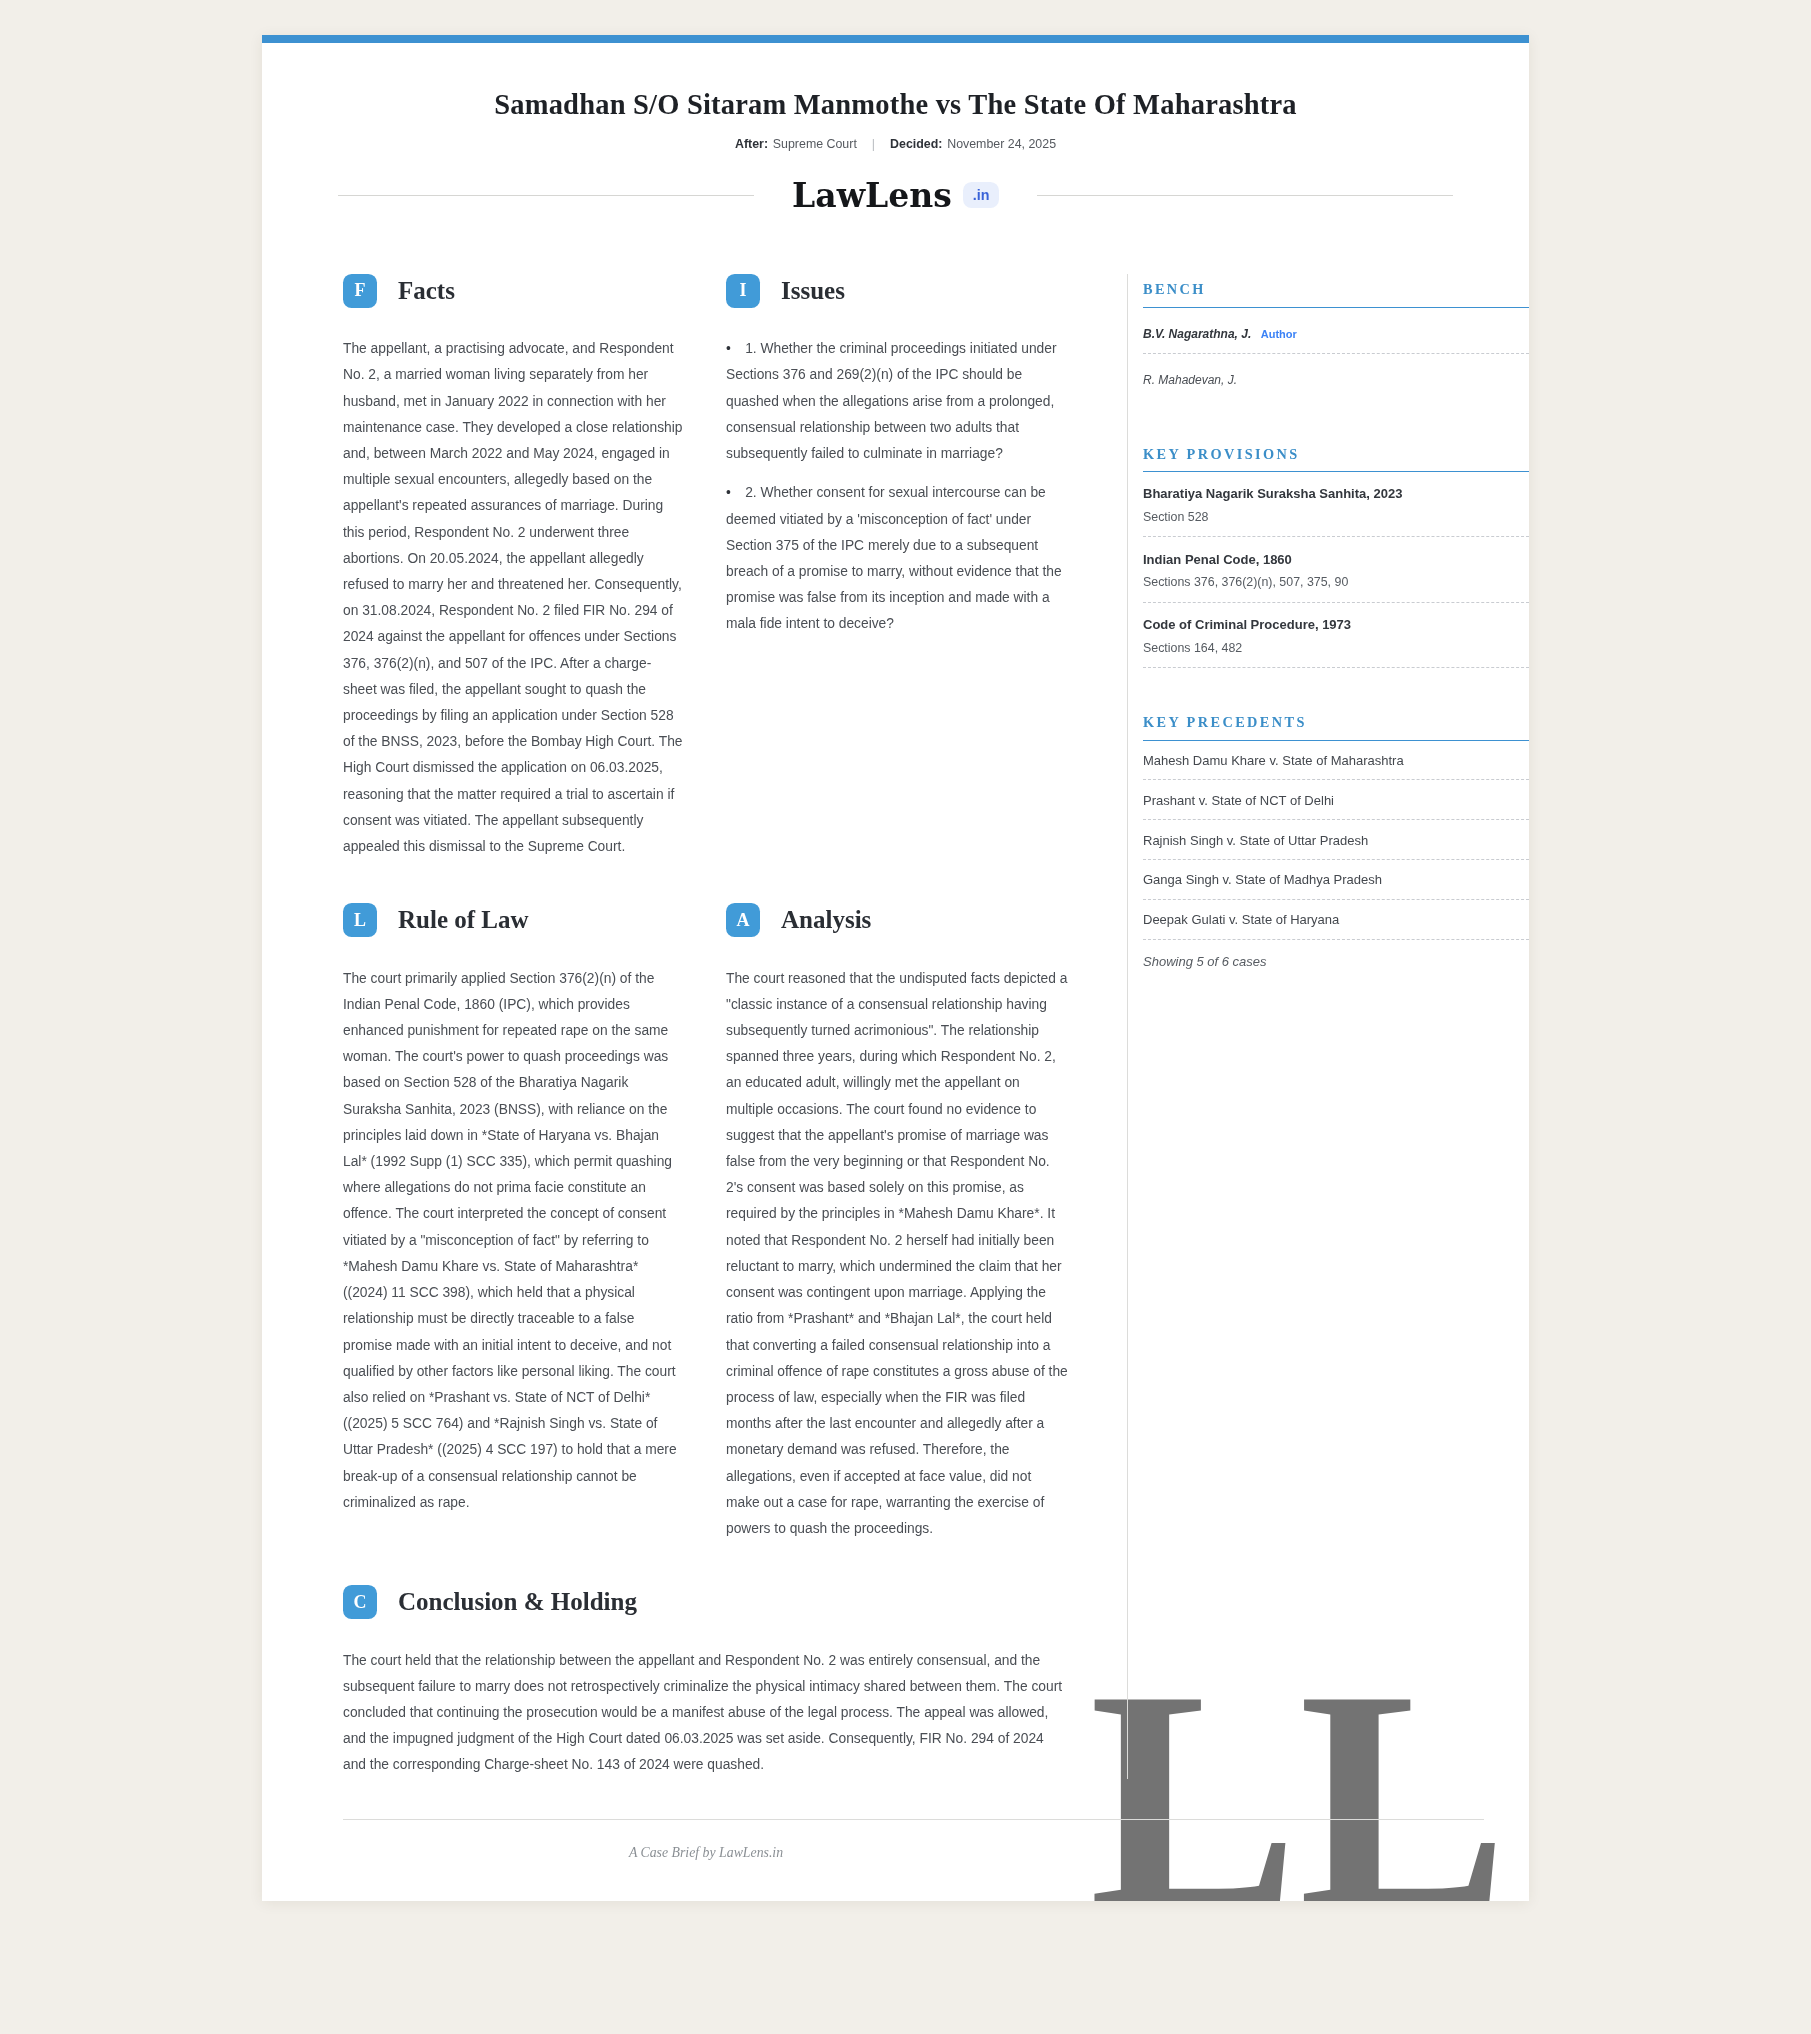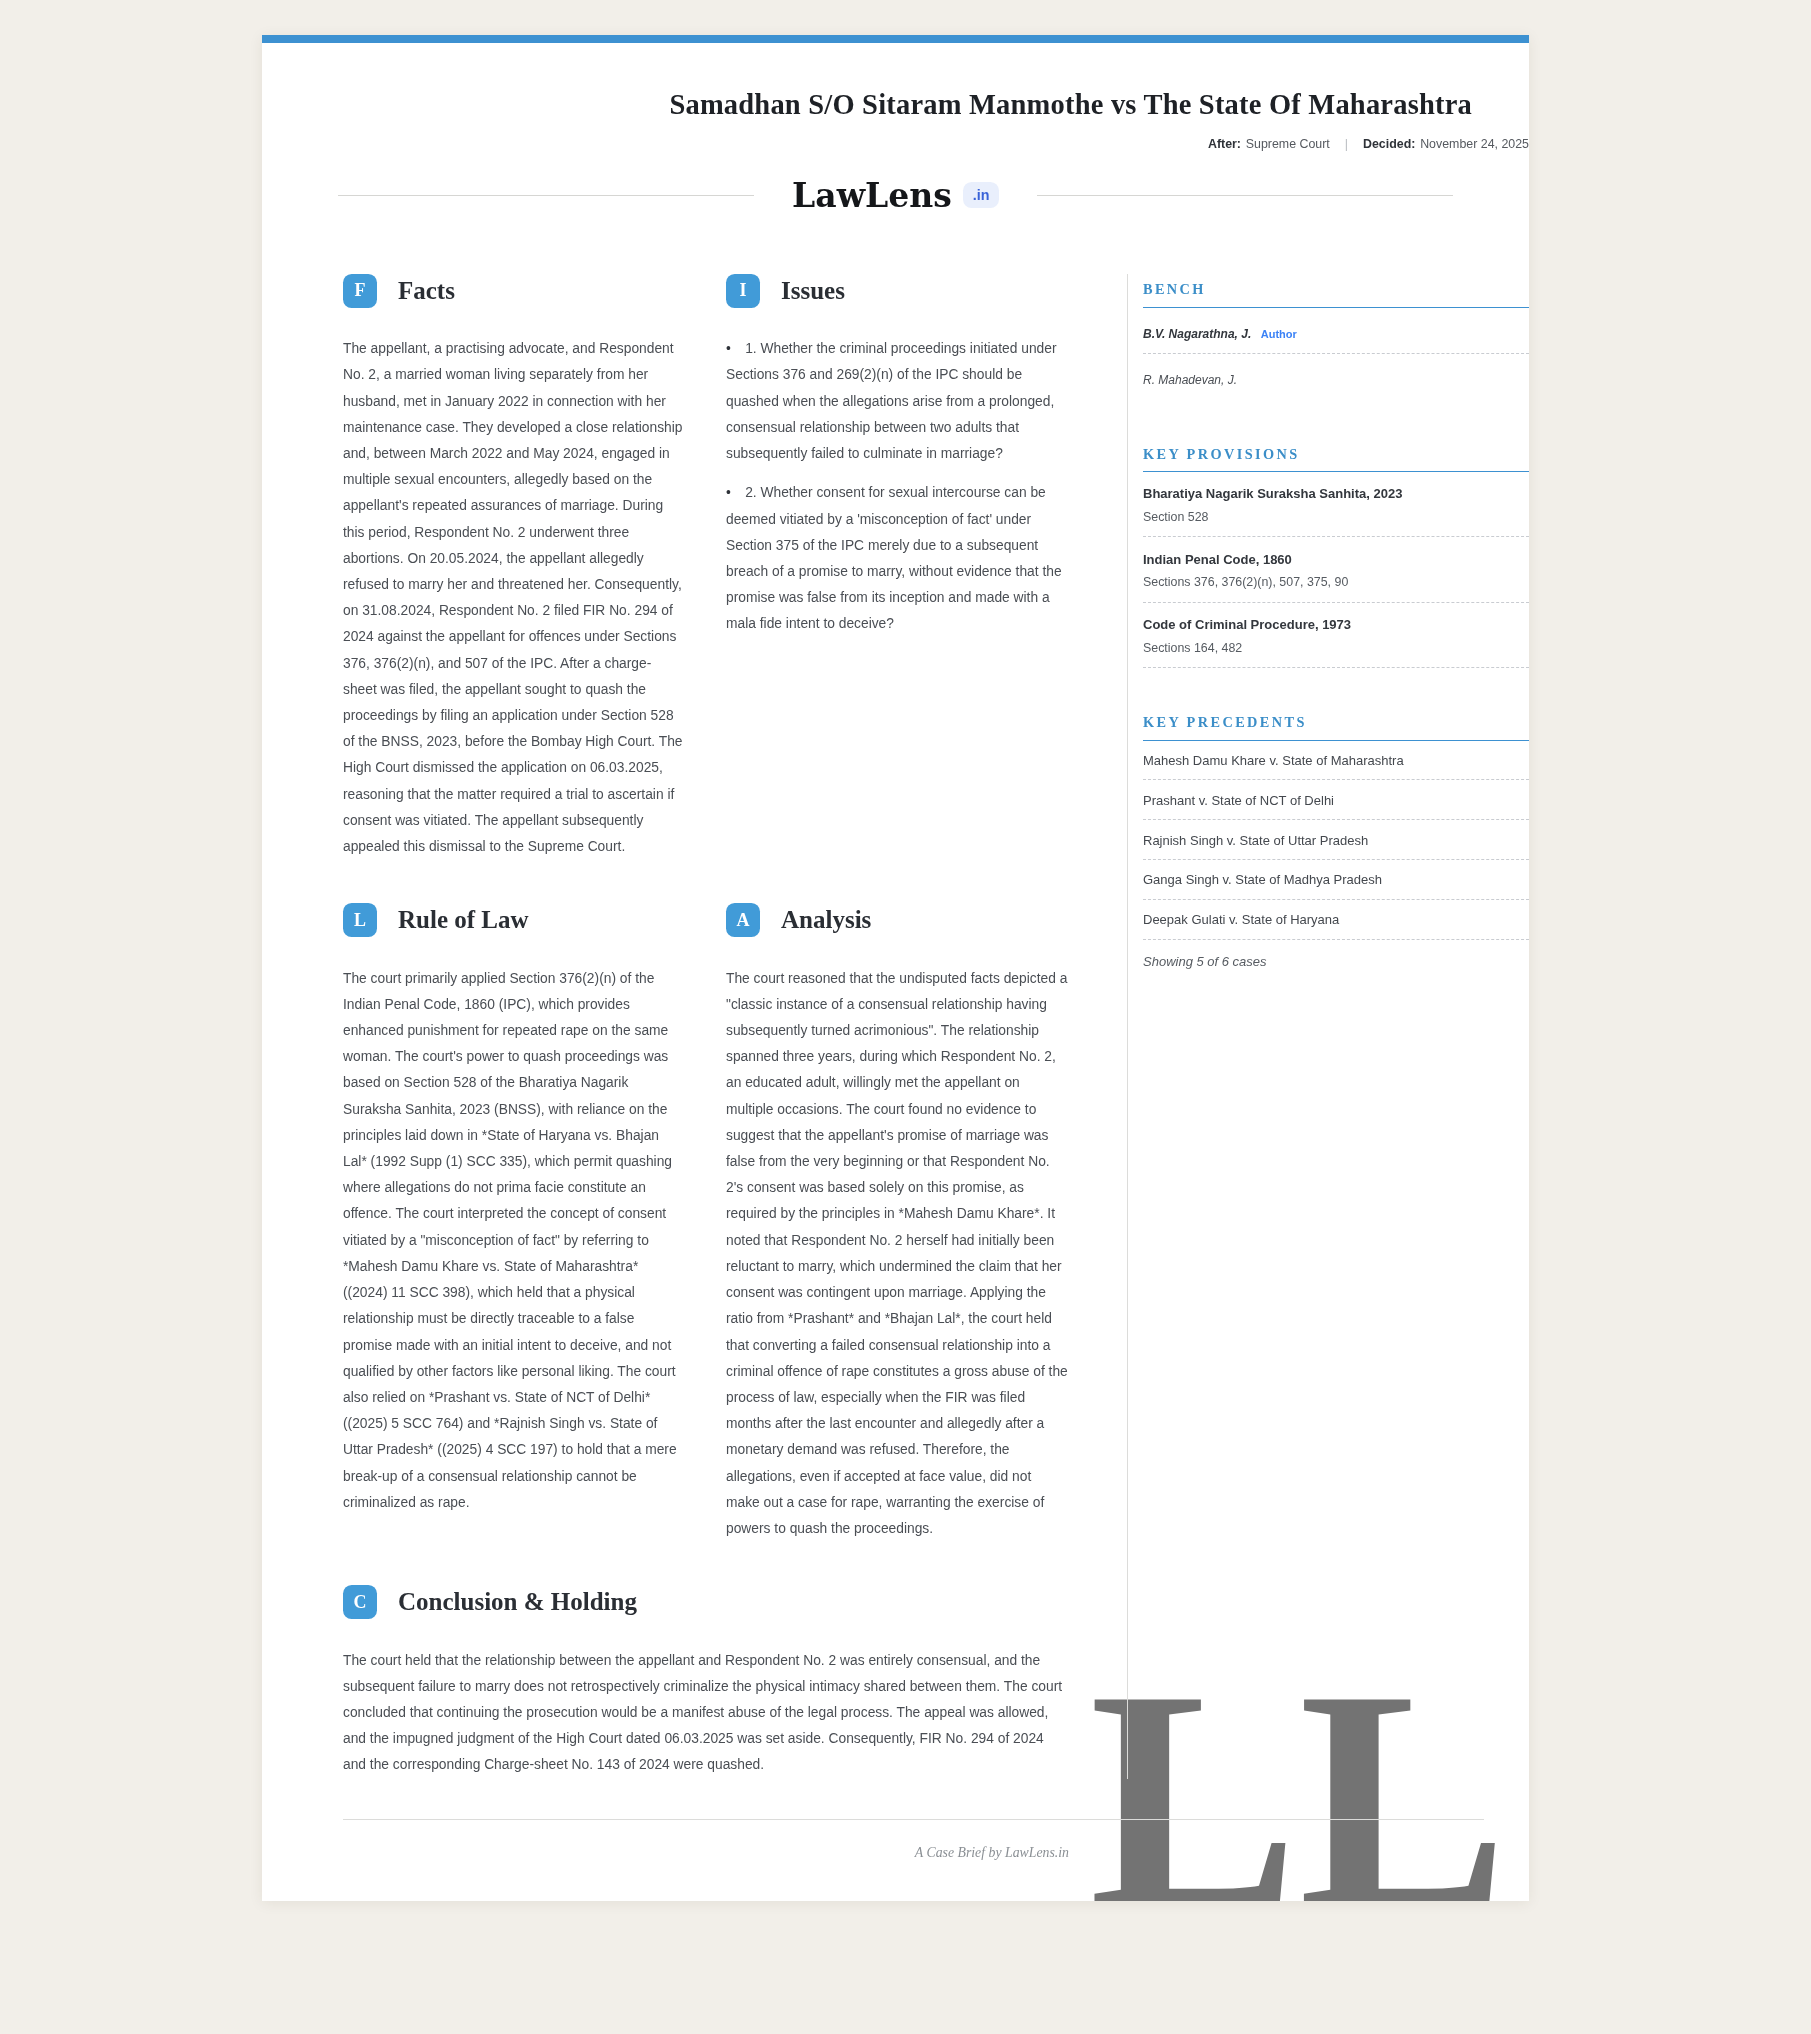--- a/index.html
+++ b/index.html
@@ -11,21 +11,21 @@
   }
   .page { width:1812px; min-height:2034px; padding-top:35px; }
   .card {
     width:1267px; margin-left:262px; min-height:1843px;
     background:#ffffff; position:relative; overflow:hidden;
     box-shadow:0 1.9px 13.3px rgba(60,50,30,.08);
   }
   .topbar { height:7.6px; background:#3d91d1; }
 
   
-  .doc-header { text-align:right; position:relative; z-index:2;margin-top:46px; }
+  .doc-header { text-align:center; position:relative; z-index:2;margin-top:46px; }
   .case-title {
     font-family:"Liberation Serif", serif; font-weight:700;
     font-size:28.5px; color:#1e2126; margin:42px 57px 0; letter-spacing:0.2px;
   }
   .meta { margin-top:16px; font-size:12.4px; color:#55595f; }
   .meta .lbl { font-weight:700; color:#2e3238; margin-right:4.8px; }
   .meta .sep { color:#b9bcc0; margin:0 15px; }
   .logo-row { display:flex; align-items:center; margin-top:25px; padding:0 76px; gap:38px; }
   .logo-row .rule-line { flex:1; height:1px; background:#d6d6d3; }
   .logo { font-family:"DejaVu Serif", serif; font-weight:700; font-size:33px; color:#15171a; white-space:nowrap; }
@@ -66,21 +66,21 @@
   .dashed { border-bottom:1px dashed #c9ccd1; }
   .prov { padding:14.3px 0 12.4px; }
   .prov-act { font-weight:700; font-size:13px; color:#33373d; margin-bottom:8.6px; }
   .prov-secs { font-size:12.4px; color:#565b61; }
   .case-item { padding:12.4px 0 11.4px; font-size:13px; color:#44484e; }
   .cases-note { padding-top:14.3px; font-style:italic; font-size:13px; color:#565b61; }
 
   
   .doc-footer { margin:40px 45px 0 81px; border-top:1px solid #dcdcda; position:relative; z-index:2; }
   .footer-inner {
-    width:726px; text-align:right; padding:25px 0 40px;
+    width:726px; text-align:center; padding:25px 0 40px;
     font-family:"Liberation Serif", serif; font-style:italic; font-size:13.8px; color:#8a8f94;
   }
 
   
   .watermark {
     position:absolute; bottom:-55px; right:21px; z-index:1;
     font-family:Liberation Serif, serif; font-weight:700; font-size:314px; line-height:1;
     color:#737373; pointer-events:none; user-select:none;text-align:center;
   }
 </style>

